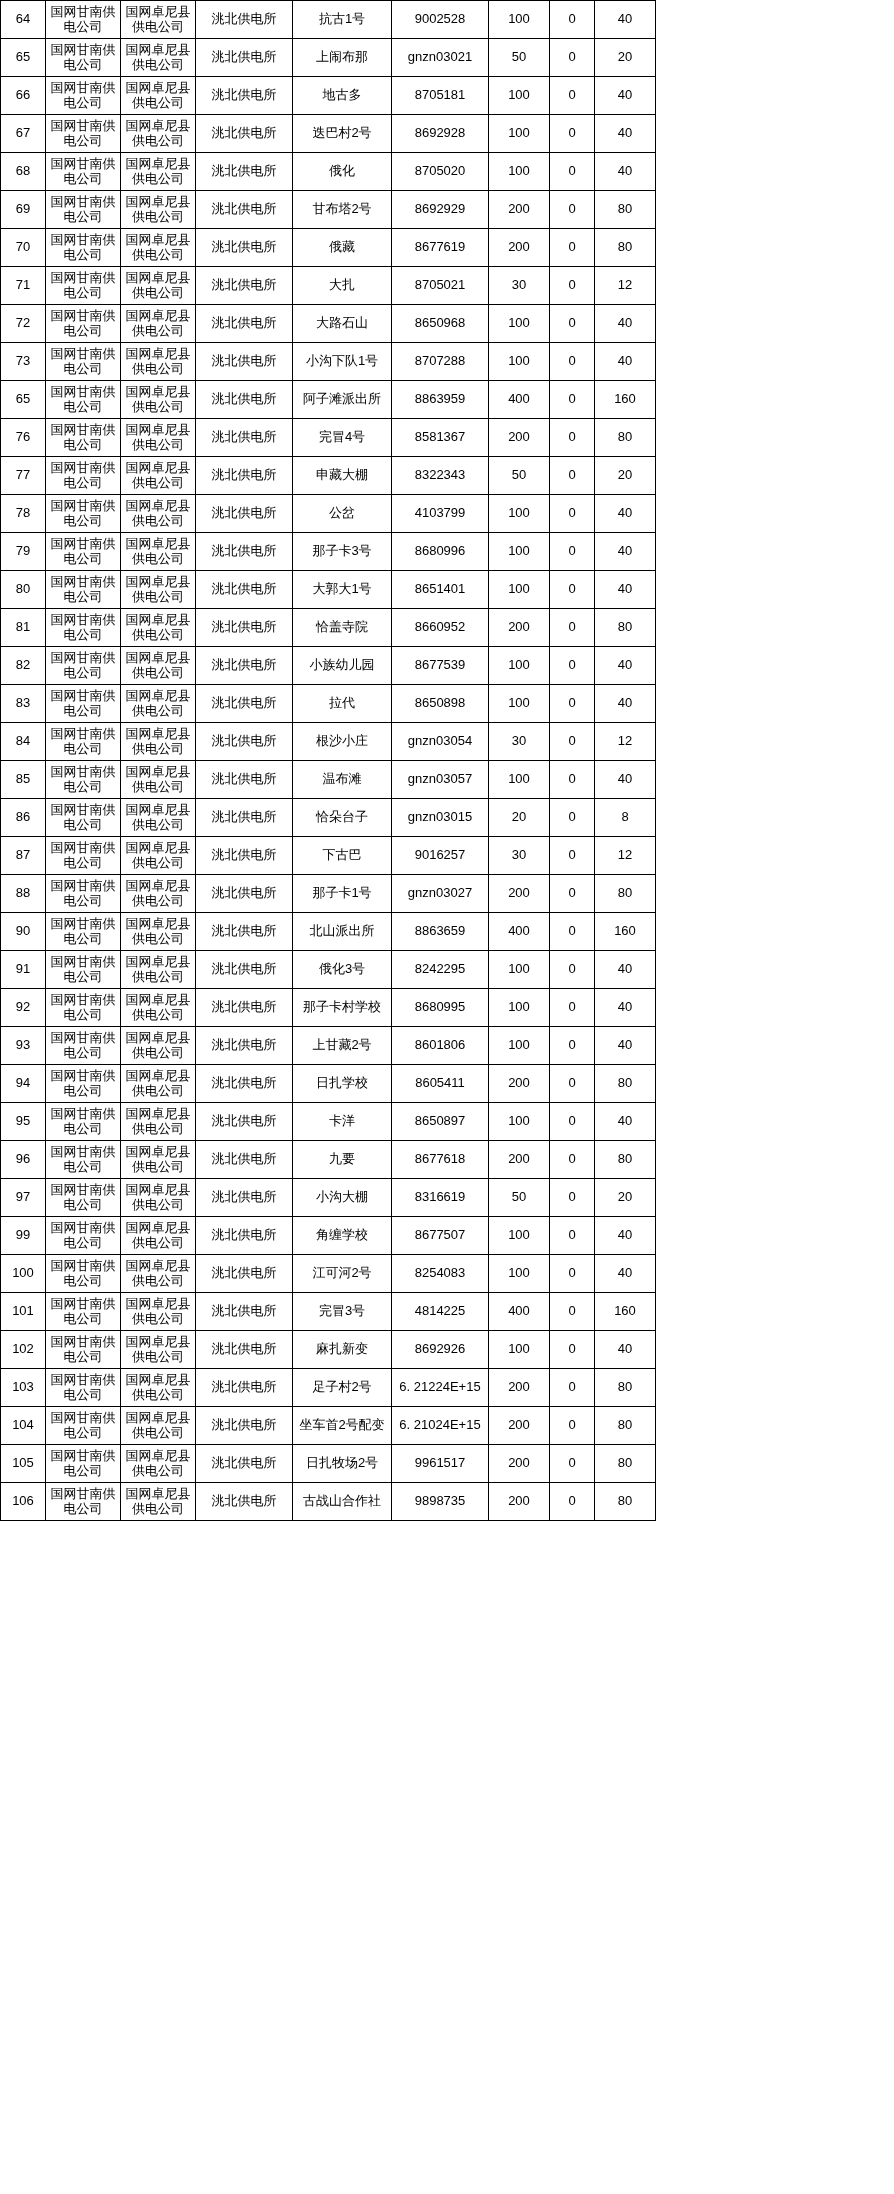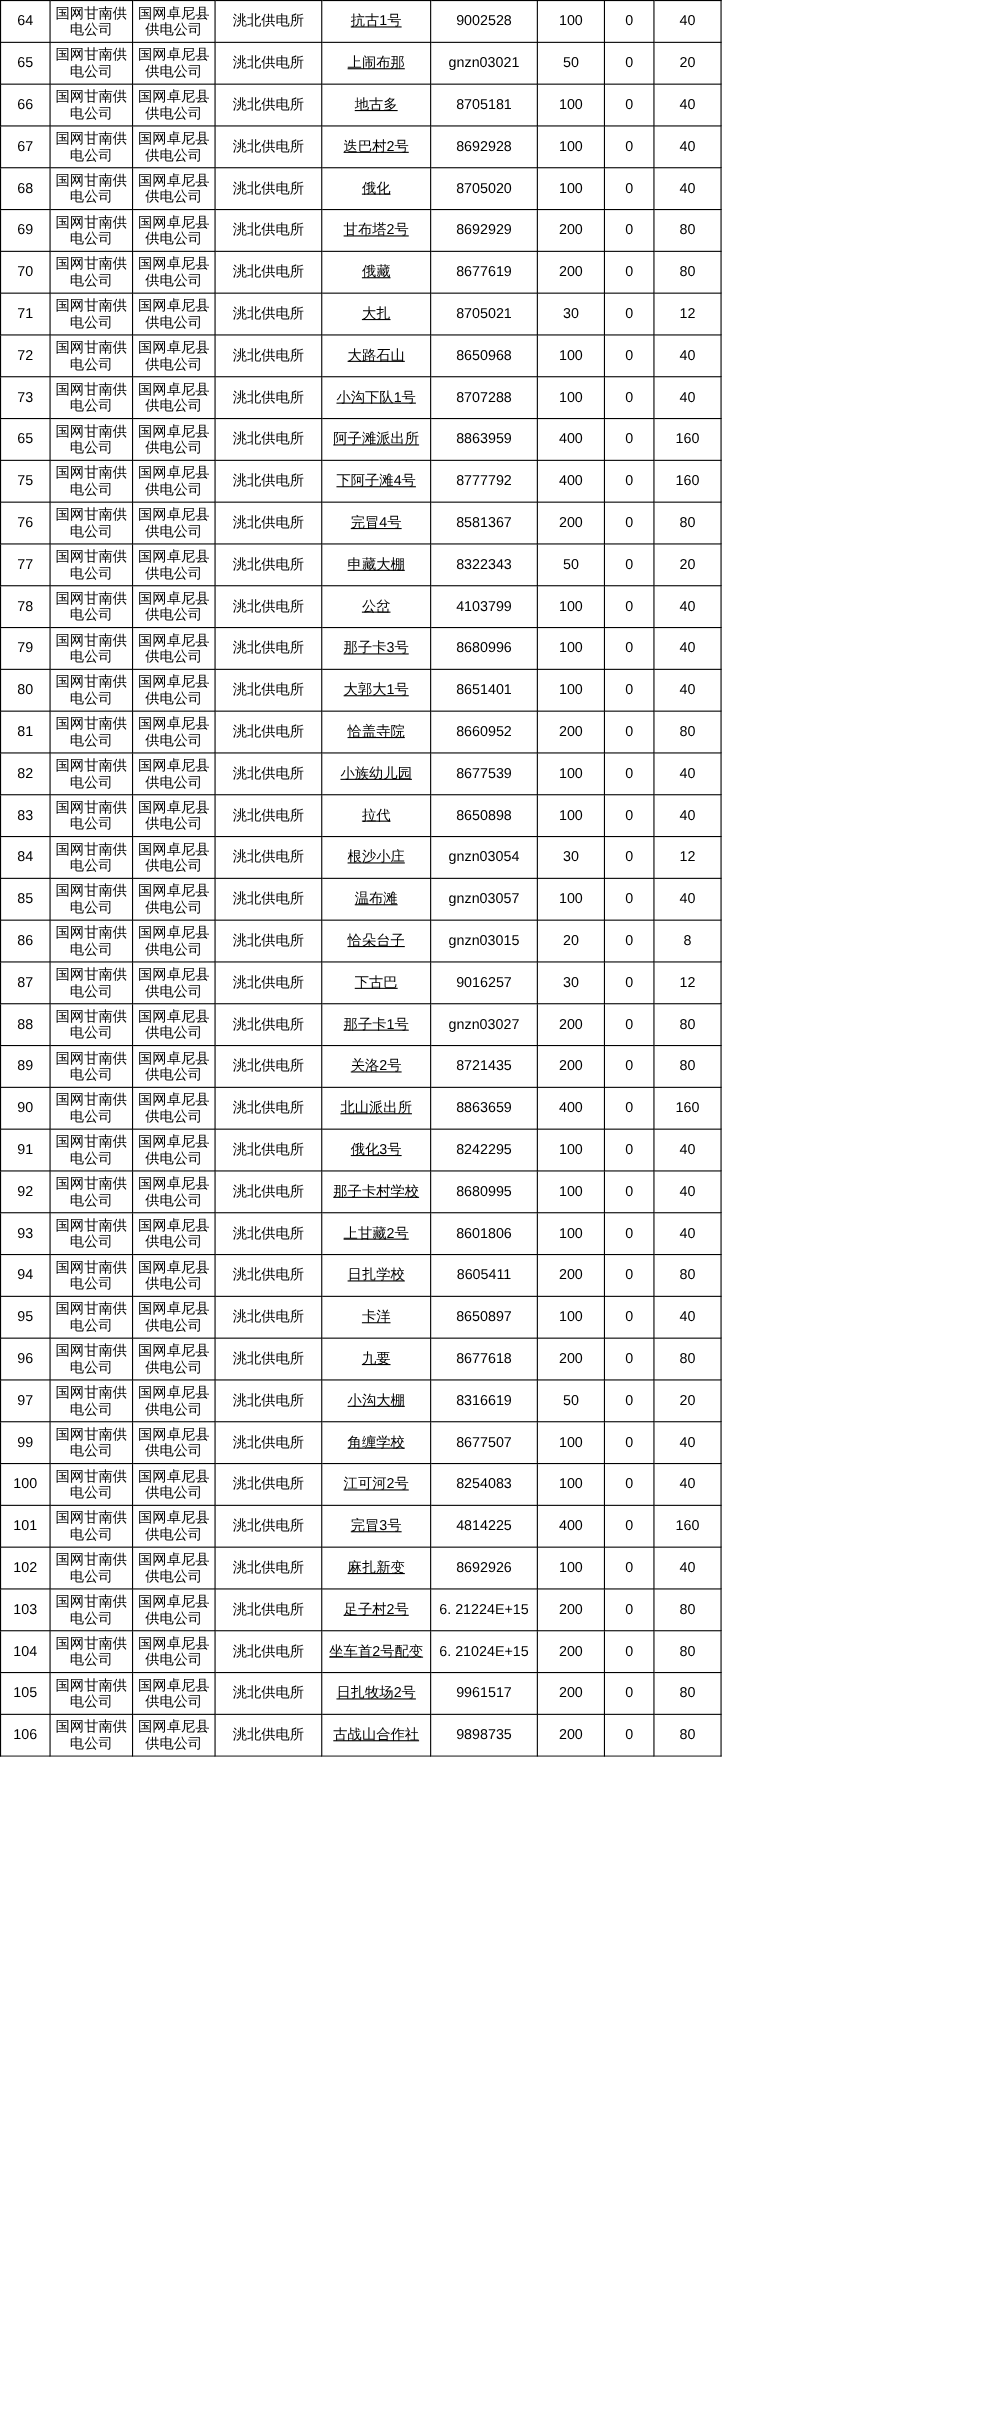--- a/index.html
+++ b/index.html
@@ -29,21 +29,21 @@
     font-size: 13px;
     line-height: 1.12;
     padding: 2px 1px;
     word-break: break-all;
     font-family: "Liberation Sans", "DejaVu Sans", sans-serif;
   }
   td.c-idx { width: 42px; }
   td.c-co1 { width: 72px; }
   td.c-co2 { width: 72px; }
   td.c-office { width: 94px; }
-  td.c-name { width: 96px; text-decoration: underline; }
+  td.c-name { width: 96px; }
   td.c-no { width: 94px; }
   td.c-cap { width: 58px; }
   td.c-zero { width: 42px; }
   td.c-val { width: 58px; }
   td.num {
     font-family: "Liberation Sans", "DejaVu Sans", sans-serif;
   }
   tr.row { height: 38px; }
 </style>
 </head>
@@ -167,31 +167,20 @@
           <td class="c-co1">国网甘南供电公司</td>
           <td class="c-co2">国网卓尼县供电公司</td>
           <td class="c-office">洮北供电所</td>
           <td class="c-name">阿子滩派出所</td>
           <td class="c-no num">8863959</td>
           <td class="c-cap num">400</td>
           <td class="c-zero num">0</td>
           <td class="c-val num">160</td>
         </tr>
         <tr class="row">
-          <td class="c-idx num">75</td>
-          <td class="c-co1">国网甘南供电公司</td>
-          <td class="c-co2">国网卓尼县供电公司</td>
-          <td class="c-office">洮北供电所</td>
-          <td class="c-name">下阿子滩4号</td>
-          <td class="c-no num">8777792</td>
-          <td class="c-cap num">400</td>
-          <td class="c-zero num">0</td>
-          <td class="c-val num">160</td>
-        </tr>
-        <tr class="row">
           <td class="c-idx num">76</td>
           <td class="c-co1">国网甘南供电公司</td>
           <td class="c-co2">国网卓尼县供电公司</td>
           <td class="c-office">洮北供电所</td>
           <td class="c-name">完冒4号</td>
           <td class="c-no num">8581367</td>
           <td class="c-cap num">200</td>
           <td class="c-zero num">0</td>
           <td class="c-val num">80</td>
         </tr>
@@ -316,31 +305,20 @@
           <td class="c-zero num">0</td>
           <td class="c-val num">12</td>
         </tr>
         <tr class="row">
           <td class="c-idx num">88</td>
           <td class="c-co1">国网甘南供电公司</td>
           <td class="c-co2">国网卓尼县供电公司</td>
           <td class="c-office">洮北供电所</td>
           <td class="c-name">那子卡1号</td>
           <td class="c-no num">gnzn03027</td>
-          <td class="c-cap num">200</td>
-          <td class="c-zero num">0</td>
-          <td class="c-val num">80</td>
-        </tr>
-        <tr class="row">
-          <td class="c-idx num">89</td>
-          <td class="c-co1">国网甘南供电公司</td>
-          <td class="c-co2">国网卓尼县供电公司</td>
-          <td class="c-office">洮北供电所</td>
-          <td class="c-name">关洛2号</td>
-          <td class="c-no num">8721435</td>
           <td class="c-cap num">200</td>
           <td class="c-zero num">0</td>
           <td class="c-val num">80</td>
         </tr>
         <tr class="row">
           <td class="c-idx num">90</td>
           <td class="c-co1">国网甘南供电公司</td>
           <td class="c-co2">国网卓尼县供电公司</td>
           <td class="c-office">洮北供电所</td>
           <td class="c-name">北山派出所</td>

